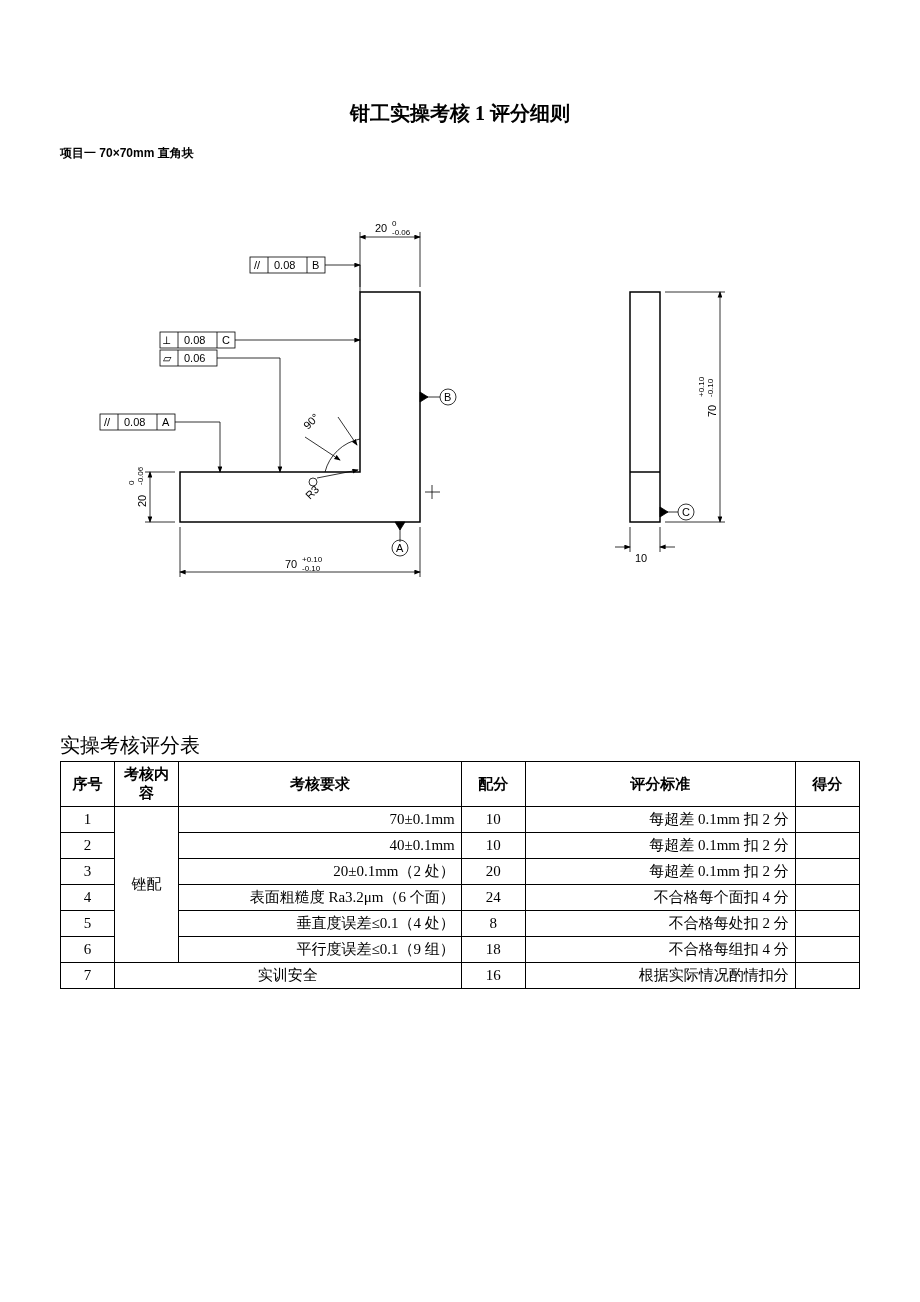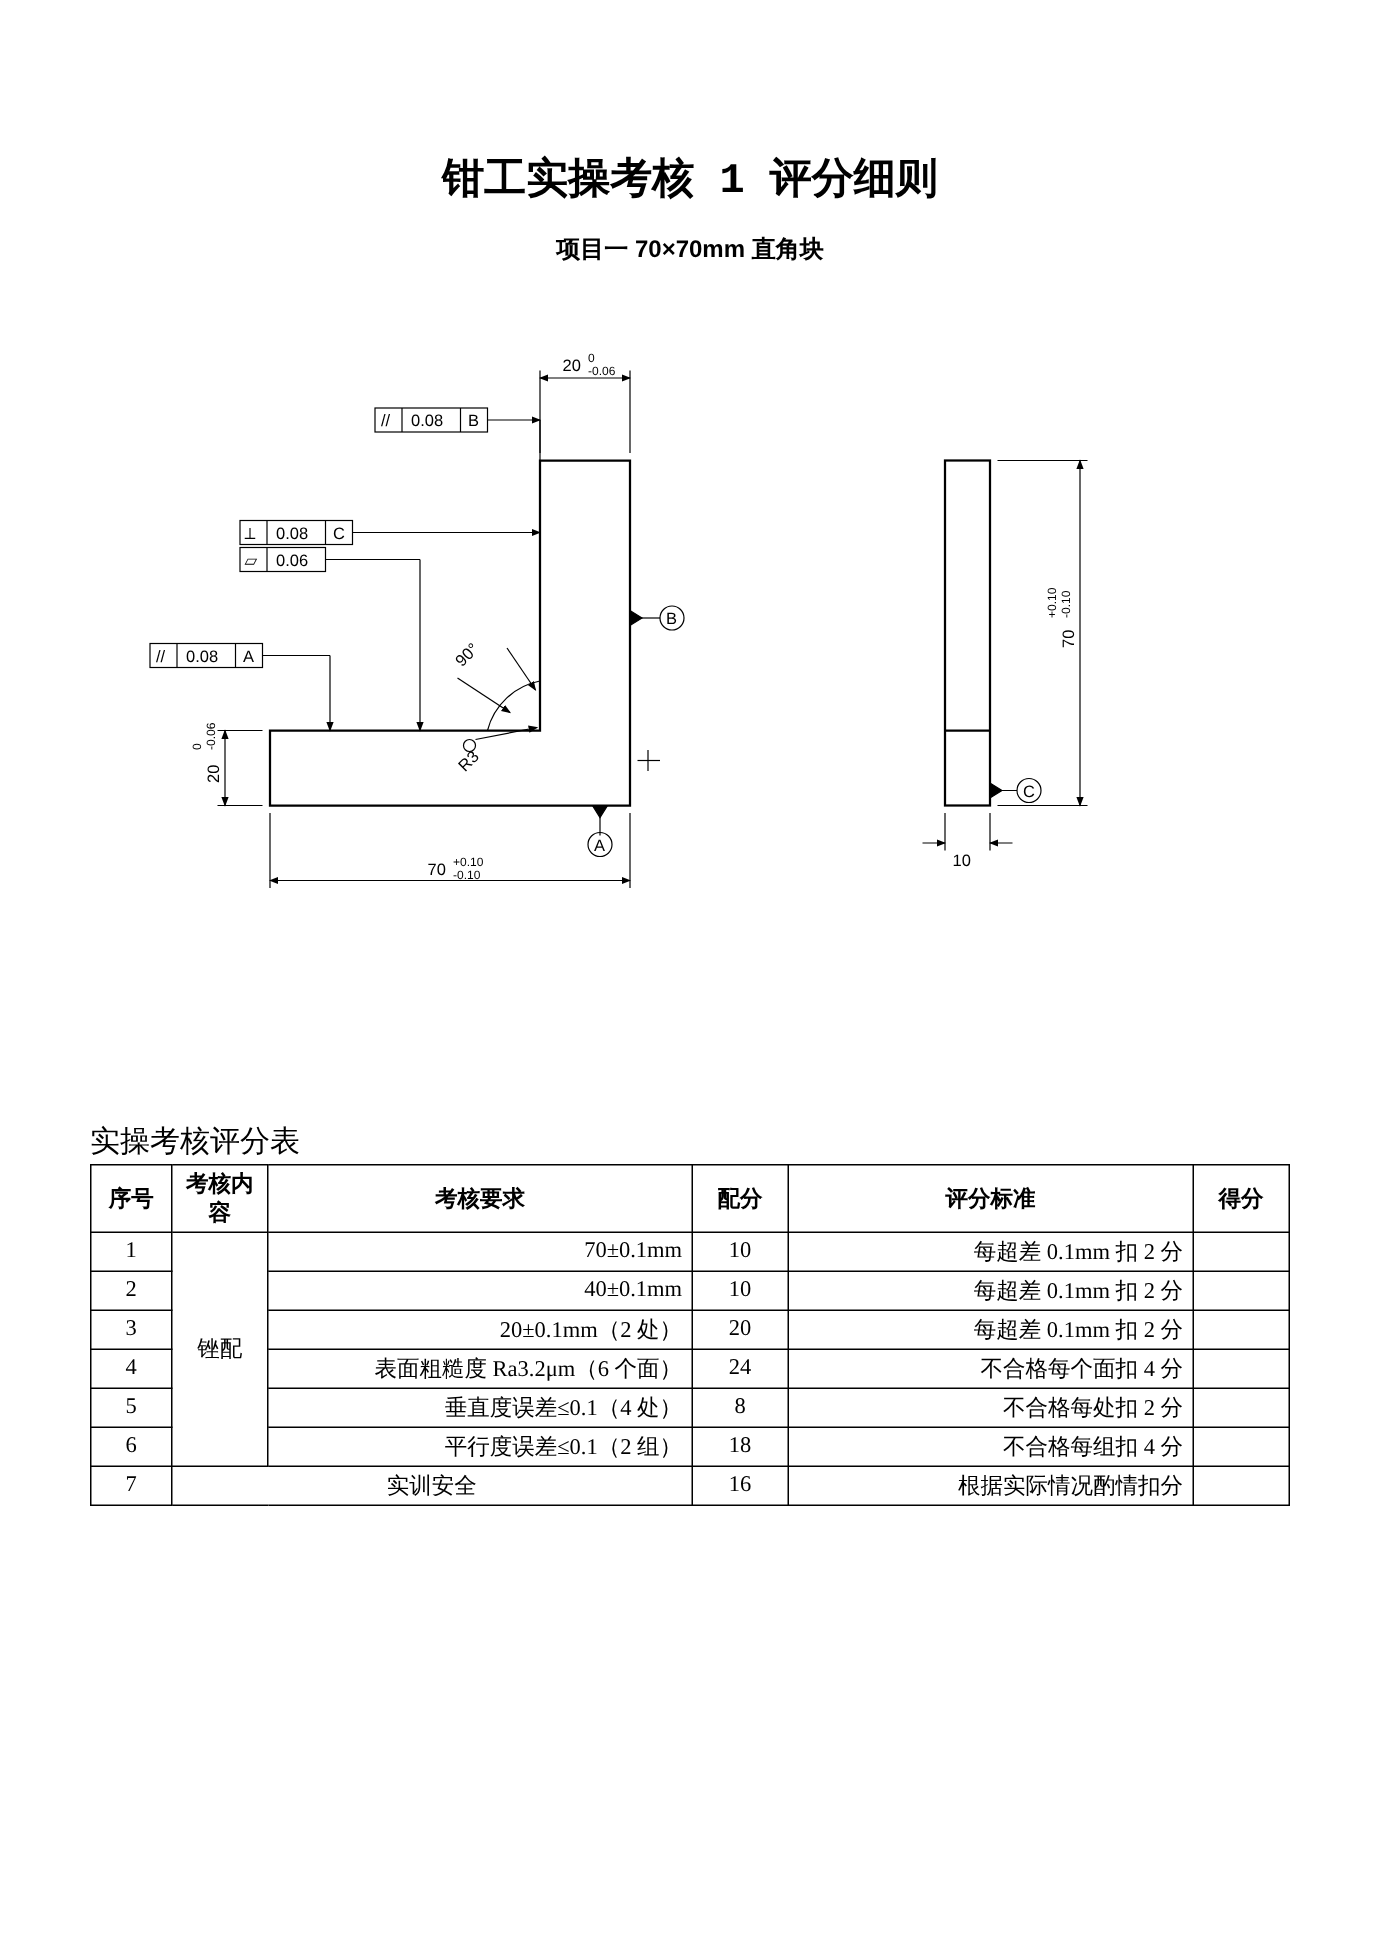--- a/index.html
+++ b/index.html
@@ -10,28 +10,27 @@
     body {
       font-family: "SimSun", "宋体", serif;
       background: #fff;
       width: 920px;
       margin: 0 auto;
       padding: 100px 60px;
       color: #000;
     }
     .title {
       text-align: center;
-      font-size: 28px;
+      font-size: 20px;
       font-weight: bold;
       margin-bottom: 18px;
-      font-family: Liberation Mono, monospace;
+      font-family: Liberation Serif, serif;
     }
     .subtitle {
-      text-align: center;
-      font-size: 16px;
+      font-size: 12px;
       font-weight: bold;
       margin-bottom: 30px;
       font-family: "SimHei", "黑体", sans-serif;
     }
     .drawing-area {
       position: relative;
       height: 420px;
       margin-bottom: 120px;
     }
     .drawing-svg {
@@ -271,21 +270,21 @@
     </tr>
     <tr>
       <td>5</td>
       <td class="left-align">垂直度误差≤0.1（4 处）</td>
       <td>8</td>
       <td class="left-align">不合格每处扣 2 分</td>
       <td></td>
     </tr>
     <tr>
       <td>6</td>
-      <td class="left-align">平行度误差≤0.1（2 组）</td>
+      <td class="left-align">平行度误差≤0.1（9 组）</td>
       <td>18</td>
       <td class="left-align">不合格每组扣 4 分</td>
       <td></td>
     </tr>
     <tr>
       <td>7</td>
       <td colspan="2">实训安全</td>
       <td>16</td>
       <td class="left-align">根据实际情况酌情扣分</td>
       <td></td>

